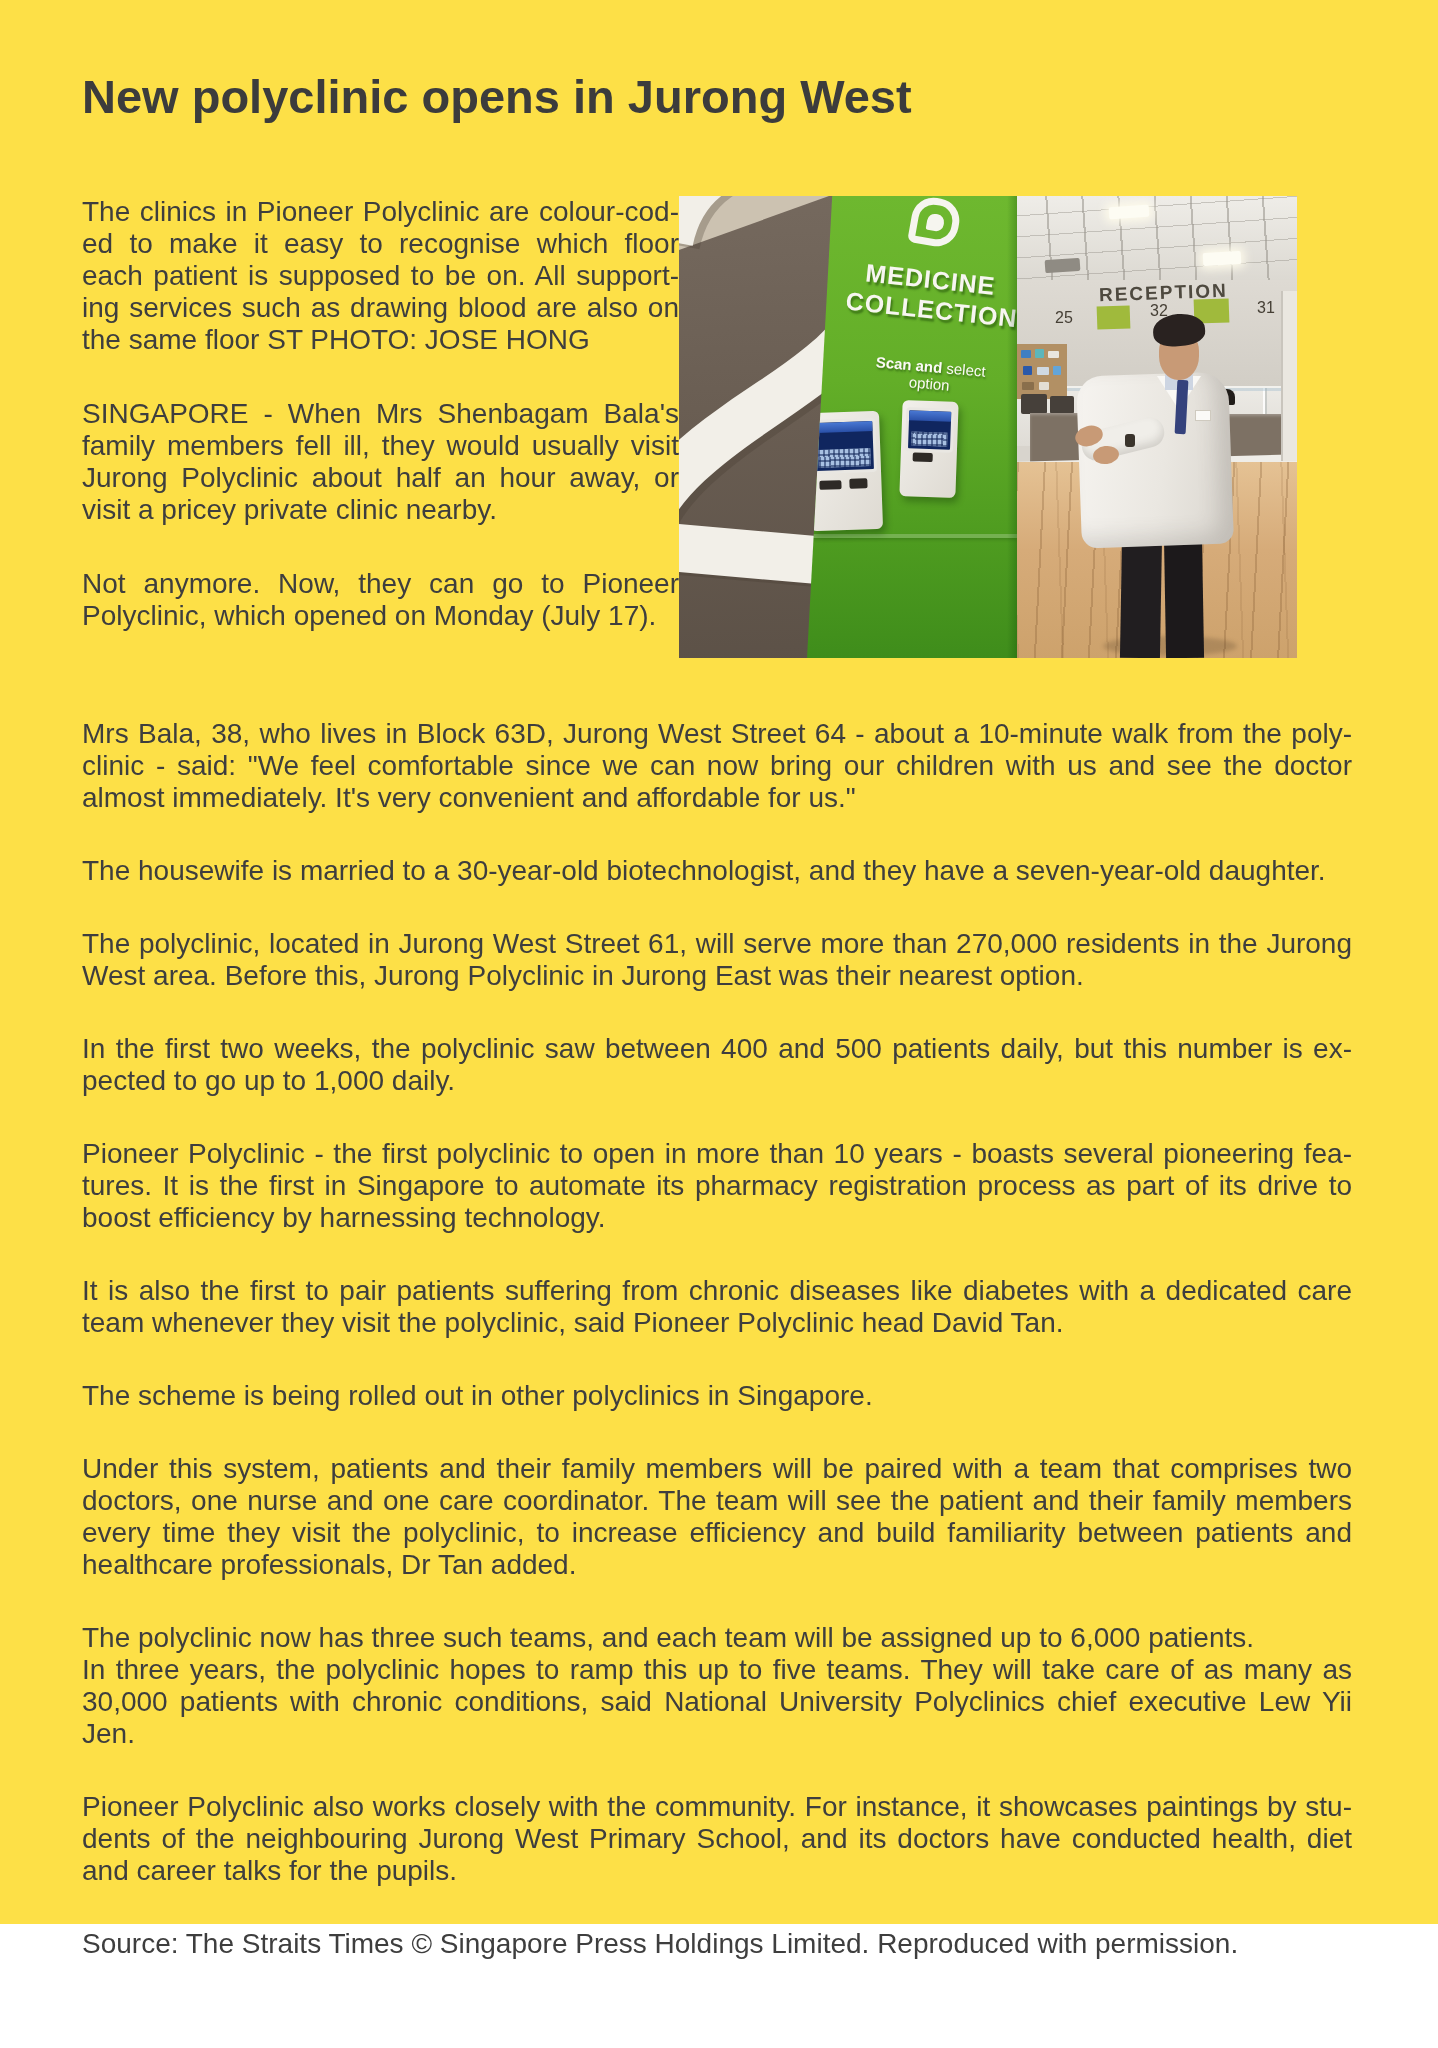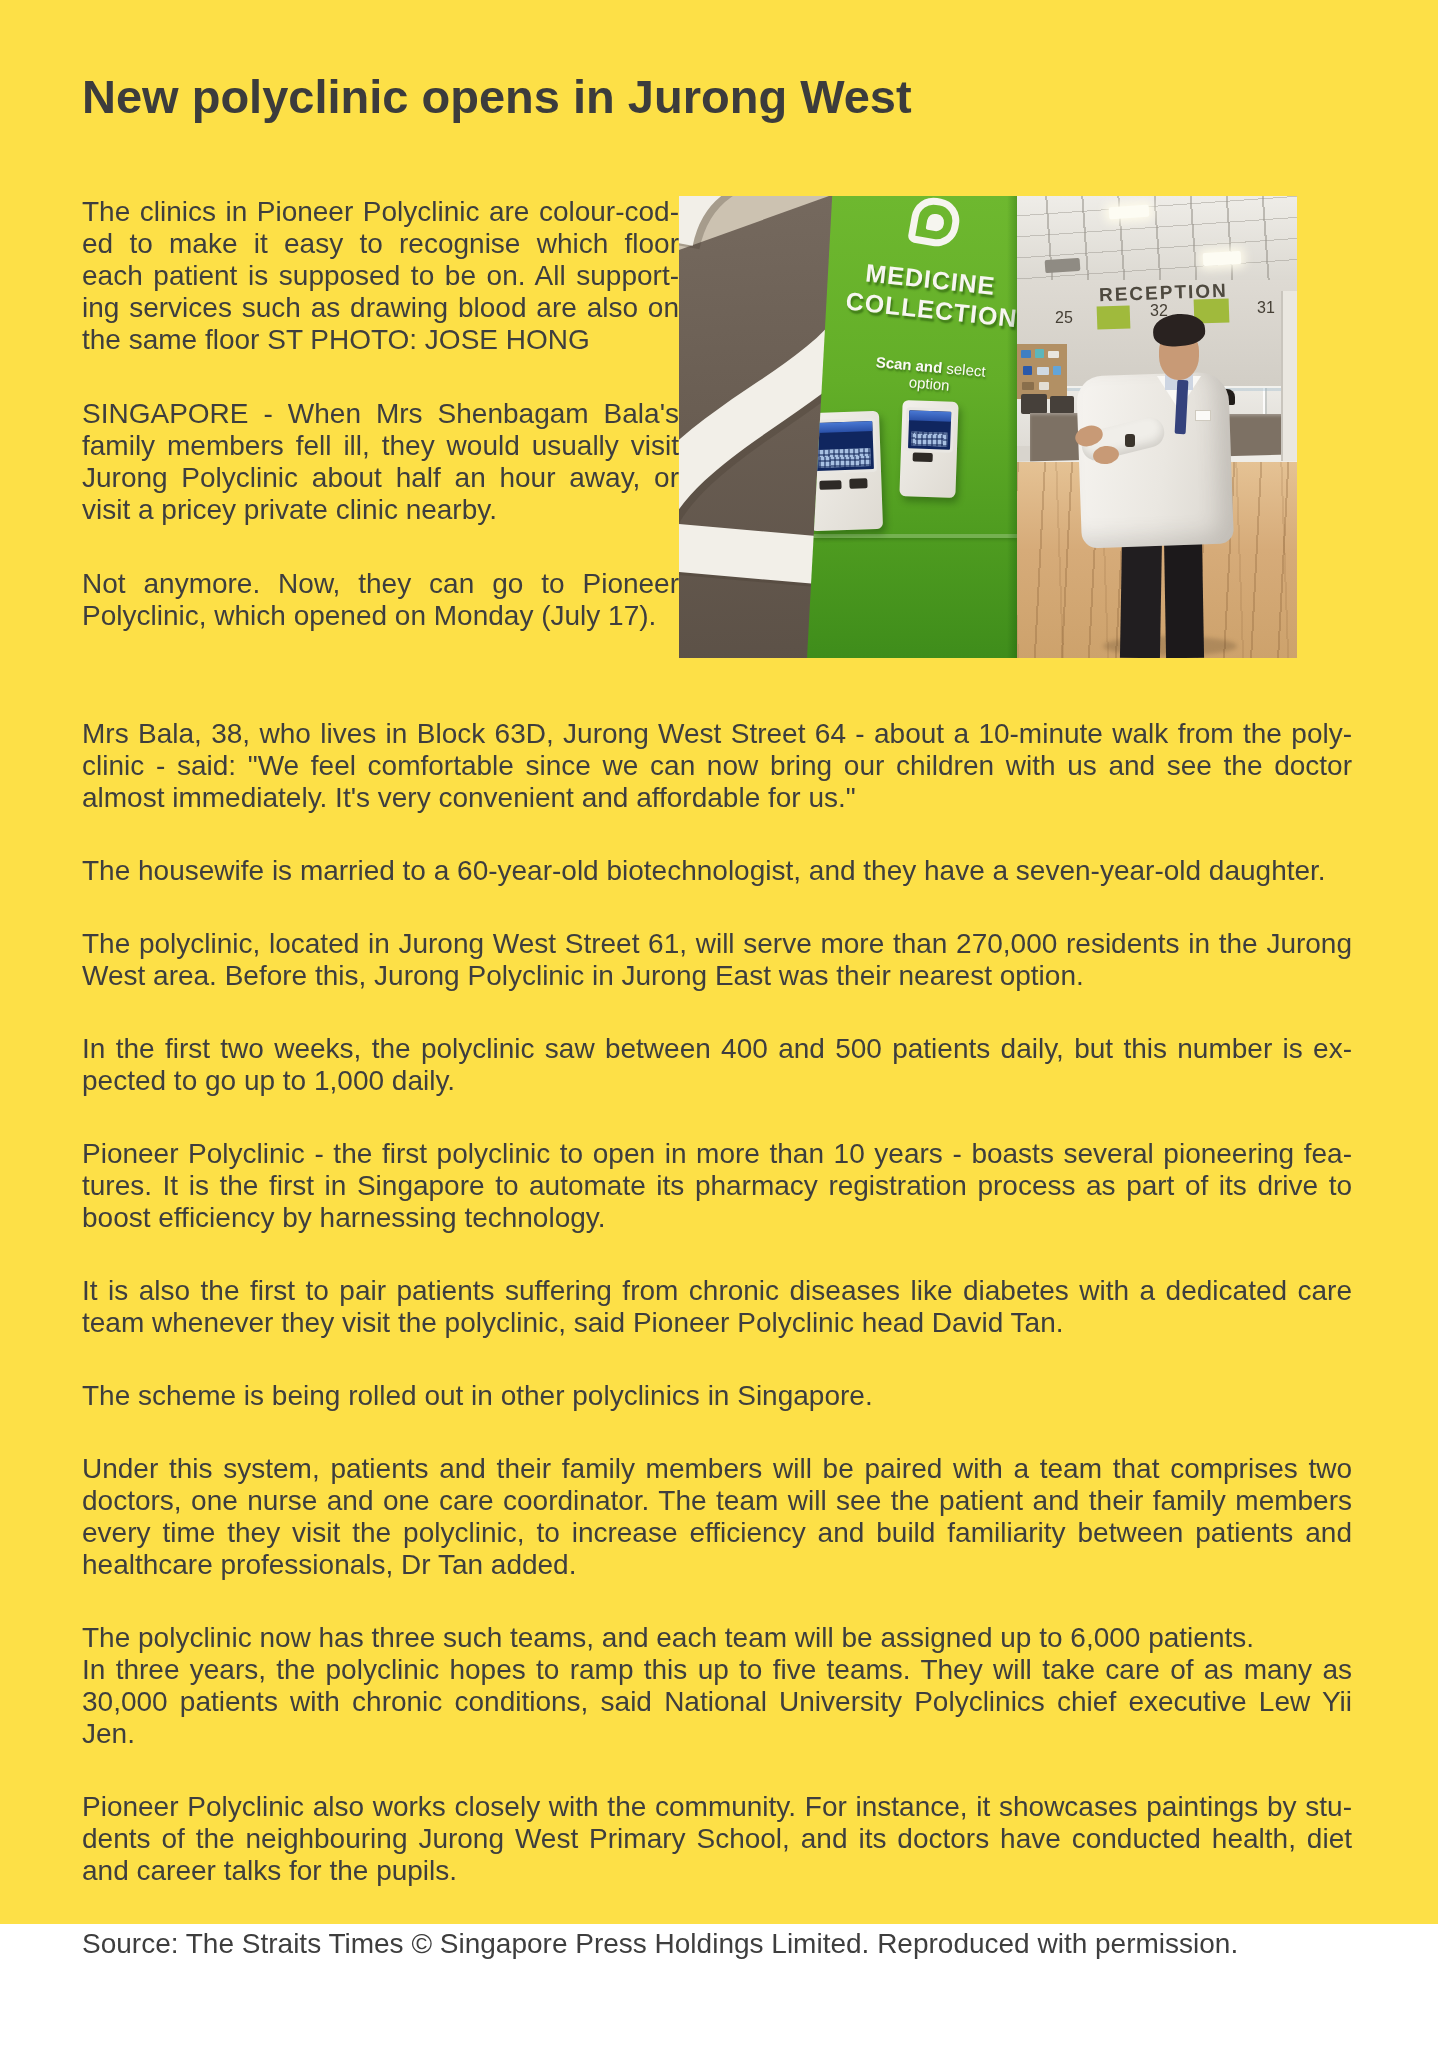--- a/index.html
+++ b/index.html
@@ -205,21 +205,21 @@
             <div class="skeys"></div>
           </div>
           <div class="slot sl3"></div>
         </div>
       </div>
     </div>
   </div>
 
   <div class="bodytext">
     <p class="para">Mrs Bala, 38, who lives in Block 63D, Jurong West Street 64 - about a 10-minute walk from the poly­clinic - said: "We feel comfortable since we can now bring our children with us and see the doctor almost immediately. It's very convenient and affordable for us."</p>
-    <p class="para">The housewife is married to a 60-year-old biotechnologist, and they have a seven-year-old daughter.</p>
+    <p class="para">The housewife is married to a 30-year-old biotechnologist, and they have a seven-year-old daughter.</p>
     <p class="para">The polyclinic, located in Jurong West Street 61, will serve more than 270,000 residents in the Jurong West area. Before this, Jurong Polyclinic in Jurong East was their nearest option.</p>
     <p class="para">In the first two weeks, the polyclinic saw between 400 and 500 patients daily, but this number is ex­pected to go up to 1,000 daily.</p>
     <p class="para">Pioneer Polyclinic - the first polyclinic to open in more than 10 years - boasts several pioneering fea­tures. It is the first in Singapore to automate its pharmacy registration process as part of its drive to boost efficiency by harnessing technology.</p>
     <p class="para">It is also the first to pair patients suffering from chronic diseases like diabetes with a dedicated care team whenever they visit the polyclinic, said Pioneer Polyclinic head David Tan.</p>
     <p class="para">The scheme is being rolled out in other polyclinics in Singapore.</p>
     <p class="para">Under this system, patients and their family members will be paired with a team that comprises two doctors, one nurse and one care coordinator. The team will see the patient and their family members every time they visit the polyclinic, to increase efficiency and build familiarity between patients and healthcare professionals, Dr Tan added.</p>
     <p class="para">The polyclinic now has three such teams, and each team will be assigned up to 6,000 patients.
 In three years, the polyclinic hopes to ramp this up to five teams. They will take care of as many as 30,000 patients with chronic conditions, said National University Polyclinics chief executive Lew Yii Jen.</p>
     <p class="para">Pioneer Polyclinic also works closely with the community. For instance, it showcases paintings by stu­dents of the neighbouring Jurong West Primary School, and its doctors have conducted health, diet and career talks for the pupils.</p>
     <p class="para source">Source: The Straits Times © Singapore Press Holdings Limited. Reproduced with permission.</p>

